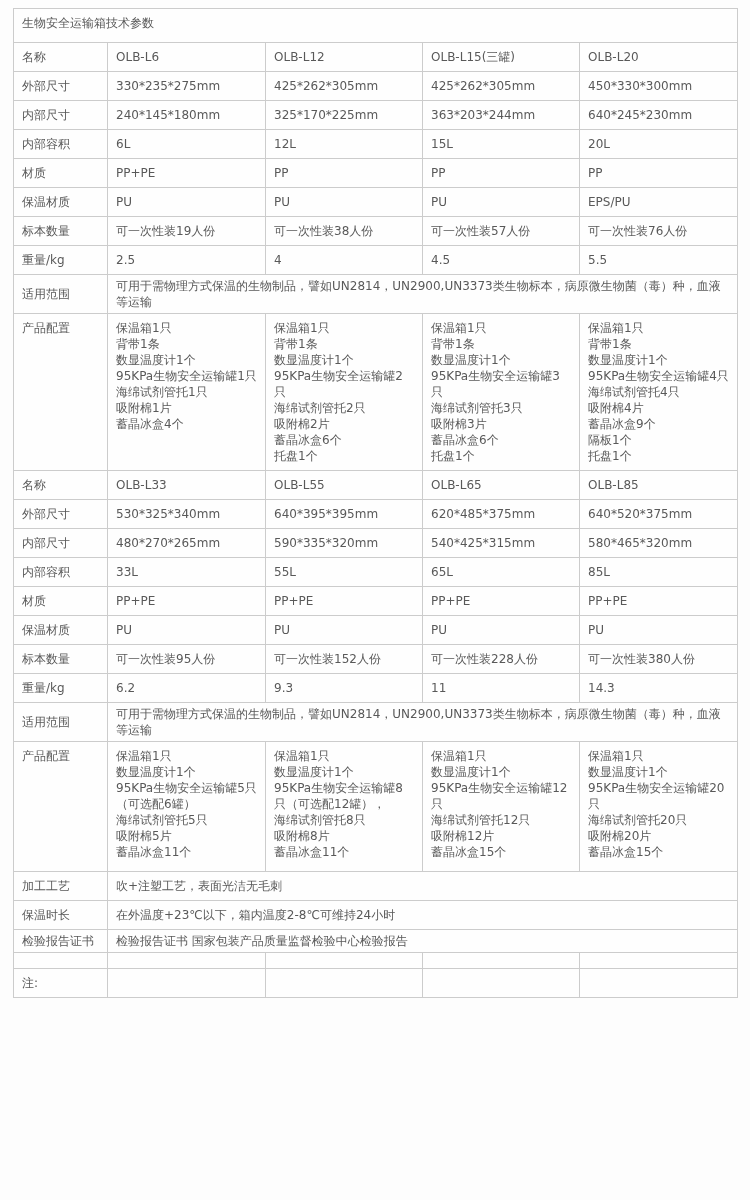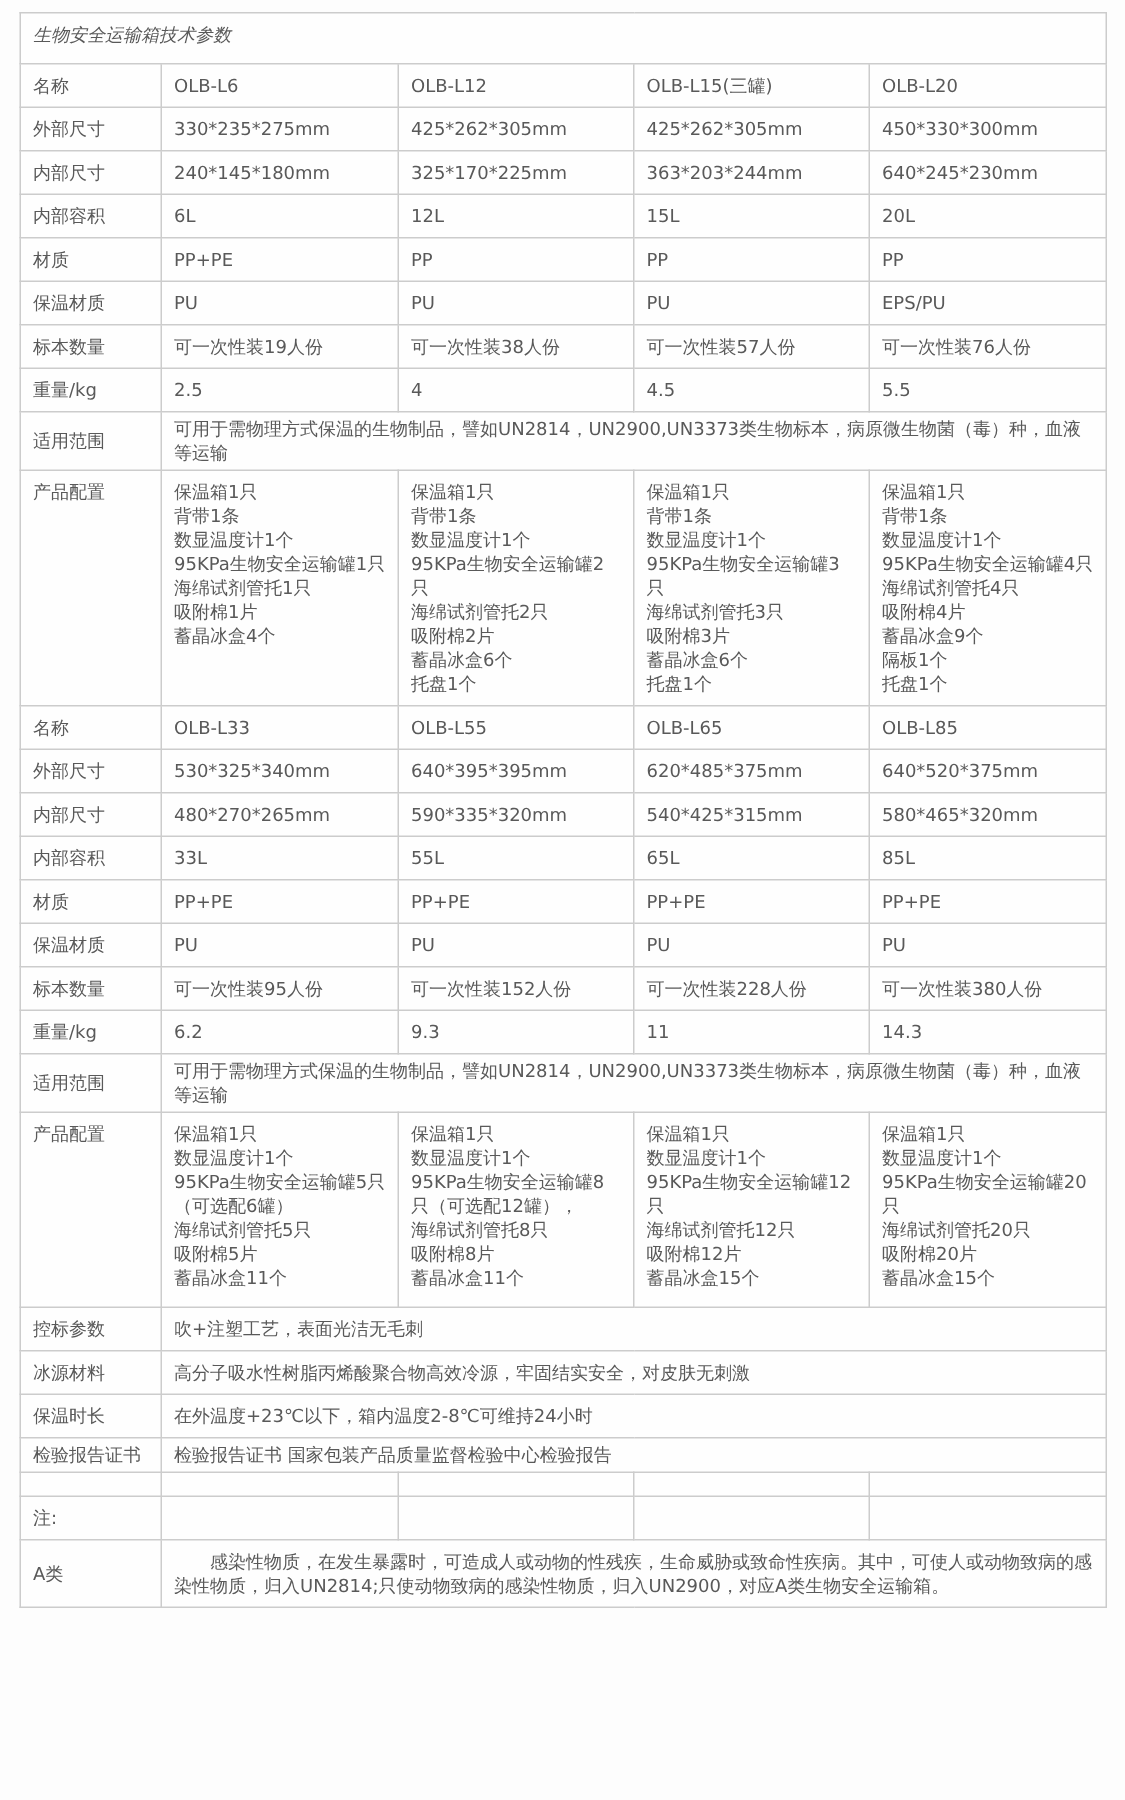--- a/index.html
+++ b/index.html
@@ -30,21 +30,20 @@
     color: #595959;
     padding: 6px 8px;
     vertical-align: middle;
     word-break: break-all;
     height: 16px;
   }
   tr.row-title td {
     height: 34px;
     vertical-align: top;
     padding-top: 6px;
-    font-style: italic;
   }
   td.label-cell { }
   tr.tight td {
     padding-top: 3px;
     padding-bottom: 3px;
   }
   tr.config td {
     vertical-align: top;
     height: 130px;
     white-space: pre-line;
@@ -246,26 +245,22 @@
 吸附棉12片
 蓄晶冰盒15个</td>
           <td class="value-cell">保温箱1只
 数显温度计1个
 95KPa生物安全运输罐20只
 海绵试剂管托20只
 吸附棉20片
 蓄晶冰盒15个</td>
         </tr>
         <tr class="row-merged">
-          <td class="label-cell">控标参数</td>
+          <td class="label-cell">加工工艺</td>
           <td colspan="4" class="value-cell merged-cell">吹+注塑工艺，表面光洁无毛刺</td>
-        </tr>
-        <tr class="row-merged">
-          <td class="label-cell">冰源材料</td>
-          <td colspan="4" class="value-cell merged-cell">高分子吸水性树脂丙烯酸聚合物高效冷源，牢固结实安全，对皮肤无刺激</td>
         </tr>
         <tr class="row-merged">
           <td class="label-cell">保温时长</td>
           <td colspan="4" class="value-cell merged-cell">在外温度+23℃以下，箱内温度2-8℃可维持24小时</td>
         </tr>
         <tr class="row-merged tight">
           <td class="label-cell">检验报告证书</td>
           <td colspan="4" class="value-cell merged-cell">检验报告证书 国家包装产品质量监督检验中心检验报告</td>
         </tr>
         <tr class="row-cells">
@@ -274,20 +269,16 @@
           <td class="value-cell"></td>
           <td class="value-cell"></td>
           <td class="value-cell"></td>
         </tr>
         <tr class="row-cells">
           <td class="label-cell">注:</td>
           <td class="value-cell"></td>
           <td class="value-cell"></td>
           <td class="value-cell"></td>
           <td class="value-cell"></td>
-        </tr>
-        <tr class="row-merged indent">
-          <td class="label-cell">A类</td>
-          <td colspan="4" class="value-cell merged-cell">感染性物质，在发生暴露时，可造成人或动物的性残疾，生命威胁或致命性疾病。其中，可使人或动物致病的感染性物质，归入UN2814;只使动物致病的感染性物质，归入UN2900，对应A类生物安全运输箱。</td>
         </tr>
       </tbody>
   </table>
 </div>
 
 </body></html>

